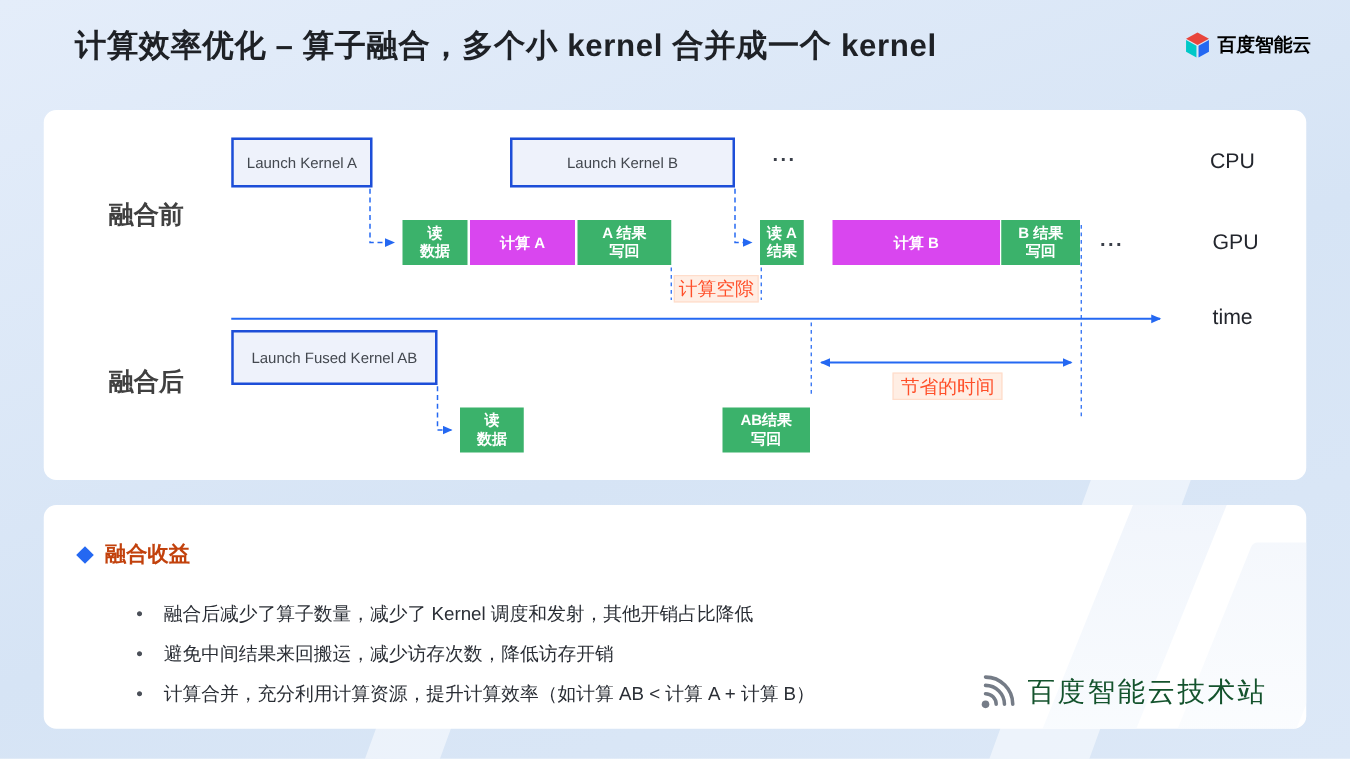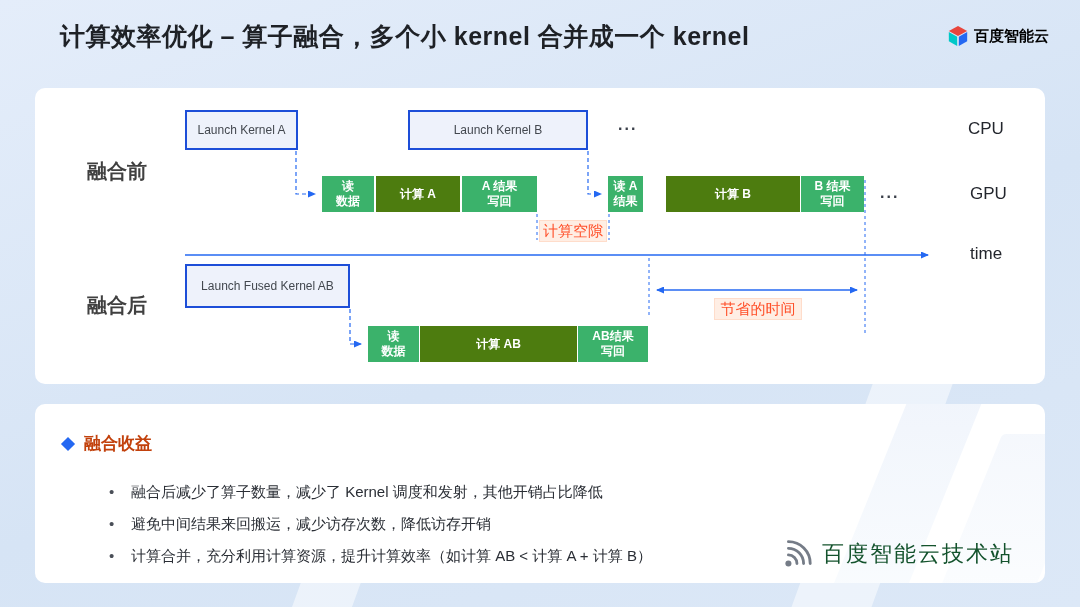--- a/index.html
+++ b/index.html
@@ -29,21 +29,21 @@
     display:flex; align-items:center; gap:6px; }
   .brand-text { font-size:15px; font-weight:bold; color:#000000; }
 
   .row-label { position:absolute; font-size:20px; font-weight:bold; color:#404040; }
   .axis-label { position:absolute; font-size:17px; color:#23262d; }
 
   .box { position:absolute; display:flex; align-items:center; justify-content:center; text-align:center; }
   .launch { background:#eef2fb; border:2px solid #1d4ed8; color:#43484f; font-size:12px; padding:2px 4px; }
   .gpu-box { color:#fff; font-weight:bold; font-size:12px; line-height:1.25; white-space:pre-line; height:36px; }
   .mem  { background:#3bb26b; }
-  .comp { background:#4d7c0f; }
+  .comp { background:#d946ef; }
   .hl-label {
     position:absolute; display:flex; align-items:center; justify-content:center;
     background:#ffeee4; border:1px solid #ffddcb; color:#ff4f29; font-size:15px;
   }
   .ellipsis { position:absolute; font-size:16px; font-weight:bold; color:#3a3f49; letter-spacing:2px; }
   .overlay { position:absolute; left:0; top:0; pointer-events:none; }
 
   .benefits-header { position:absolute; left:28px; top:28px; display:flex; align-items:center; gap:11px; }
   .diamond { width:10px; height:10px; background:#2468f2; transform:rotate(45deg); }
   .benefits-title { font-size:17px; font-weight:bold; color:#c2410c; }
@@ -103,21 +103,20 @@
   <div class="box gpu-box mem" style="left:766px; top:88px; width:63px;">B 结果
 写回</div>
   <div class="ellipsis" style="left:845px; top:96px;">...</div>
 
   <div class="hl-label" style="left:504px; top:132px; width:68px; height:22px;">计算空隙</div>
   <div class="hl-label" style="left:679px; top:210px; width:88px; height:22px;">节省的时间</div>
 
   <div class="box launch" style="left:150px; top:176px; width:165px; height:44px;">Launch Fused Kernel AB</div>
   <div class="box gpu-box mem" style="left:333px; top:238px; width:51px;">读
 数据</div>
-  <div class="box gpu-box comp" style="left:385px; top:238px; width:157px;">计算 AB</div>
   <div class="box gpu-box mem" style="left:543px; top:238px; width:70px;">AB结果
 写回</div>
 
   <svg class="overlay" width="1010" height="296">
     <defs>
       <marker id="mA" markerWidth="9" markerHeight="8" refX="7" refY="3.5" orient="auto" markerUnits="userSpaceOnUse">
         <path d="M0,0 L8,3.5 L0,7 Z" fill="#2468f2"></path>
       </marker>
       <marker id="mAL" markerWidth="9" markerHeight="8" refX="1" refY="3.5" orient="auto" markerUnits="userSpaceOnUse">
         <path d="M8,0 L0,3.5 L8,7 Z" fill="#2468f2"></path>

